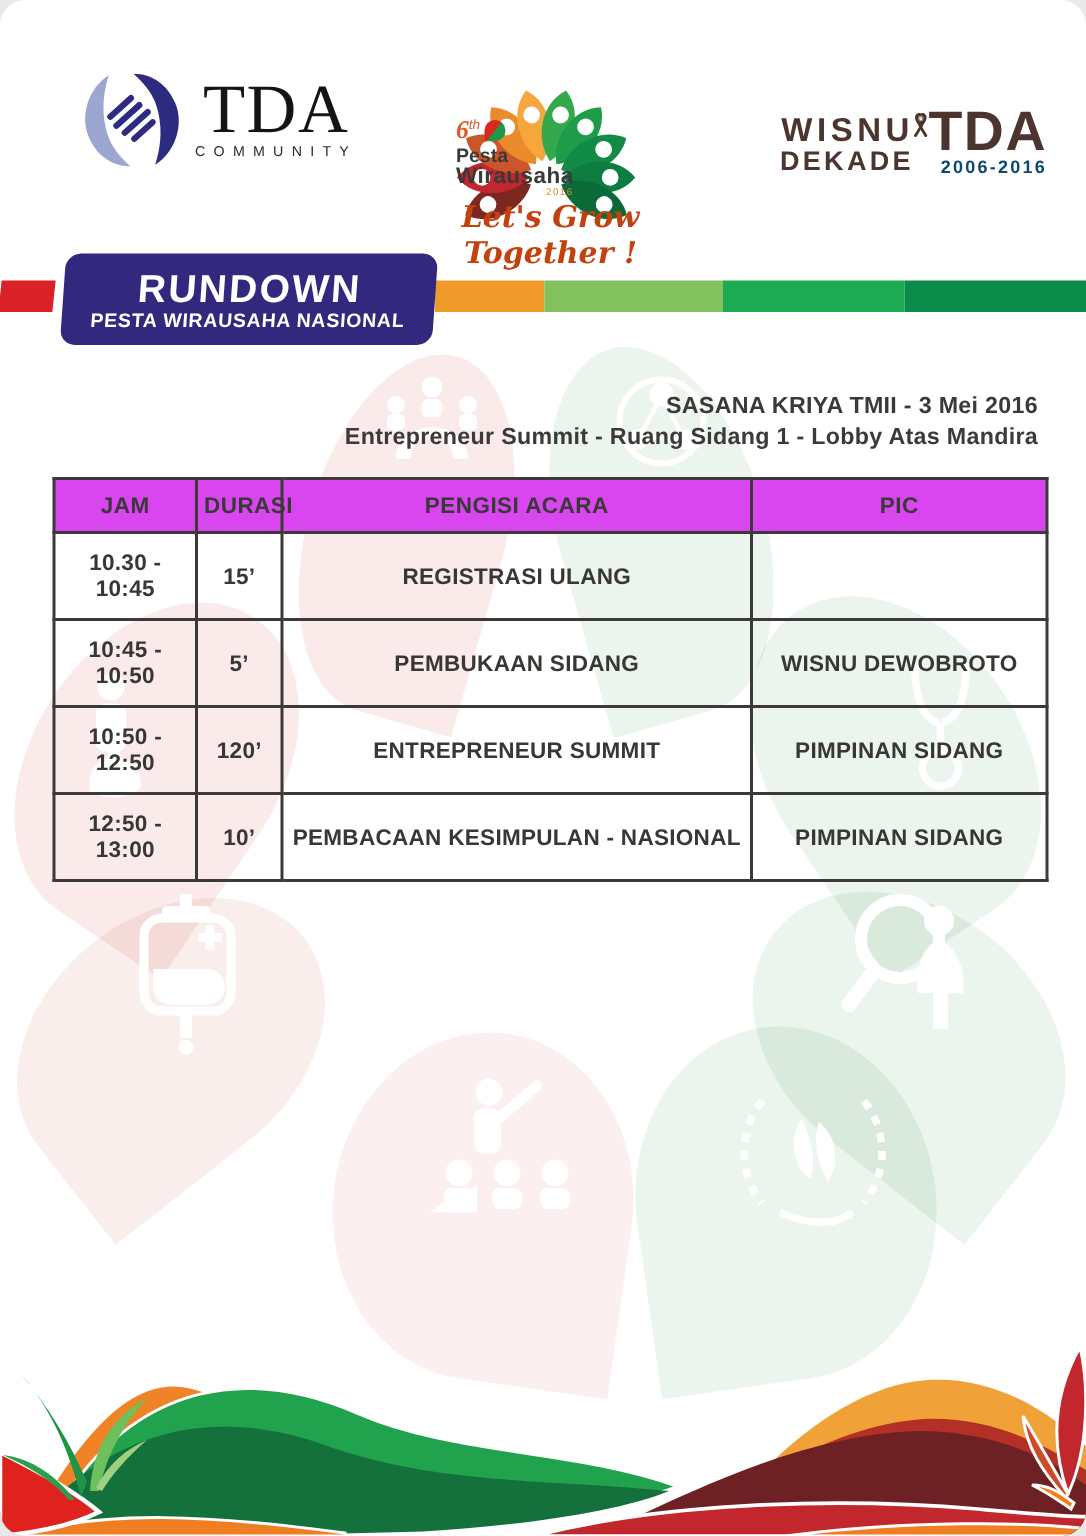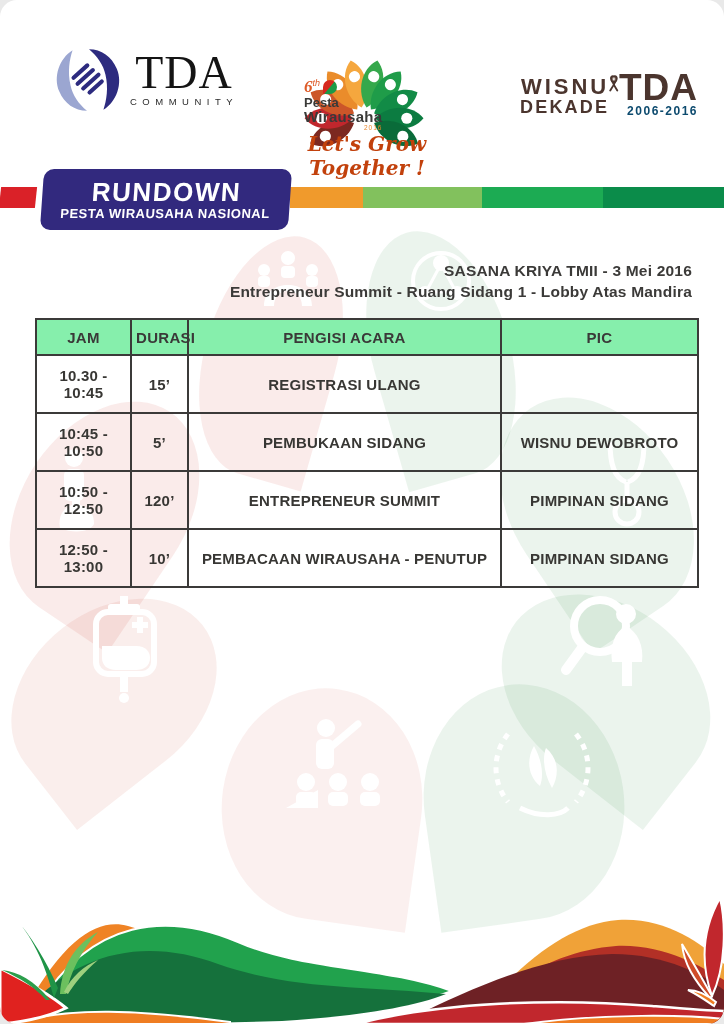--- a/index.html
+++ b/index.html
@@ -56,21 +56,21 @@
   .banner-title{font-size:26px;font-weight:bold;letter-spacing:1.5px;line-height:1.1;}
   .banner-sub{font-size:13px;font-weight:bold;letter-spacing:.5px;}
 
   
   .event-info{position:absolute;right:32px;top:260px;text-align:right;z-index:3;
               font-weight:bold;color:#3b3a38;font-size:15.5px;line-height:21px;letter-spacing:.2px;}
 
   
   table.rundown{position:absolute;left:35px;top:318px;width:662px;z-index:2;
                 border-collapse:collapse;table-layout:fixed;}
-  .rundown th{background:#86efac;height:34px;font-size:15px;font-weight:bold;color:#3a3938;letter-spacing:.3px;}
+  .rundown th{background:#d946ef;height:34px;font-size:15px;font-weight:bold;color:#3a3938;letter-spacing:.3px;}
   .rundown td{height:56px;text-align:center;font-size:15px;font-weight:bold;color:#383734;letter-spacing:.2px;}
   .rundown th,.rundown td{border:2px solid #3b3a39;padding:0 4px;}
 
   
   .waves{position:absolute;left:0;bottom:0;z-index:1;}
 </style>
 </head>
 <body>
 
 <div class="page">
@@ -295,21 +295,21 @@
       </tr>
       <tr>
         <td>10:50 - 12:50</td>
         <td>120’</td>
         <td>ENTREPRENEUR SUMMIT</td>
         <td>PIMPINAN SIDANG</td>
       </tr>
       <tr>
         <td>12:50 - 13:00</td>
         <td>10’</td>
-        <td>PEMBACAAN WIRAUSAHA - PENUTUP</td>
+        <td>PEMBACAAN KESIMPULAN - NASIONAL</td>
         <td>PIMPINAN SIDANG</td>
       </tr>
     </tbody>
   </table>
 
   <svg class="waves" width="724" height="130" viewBox="0 0 724 130">
     <path d="M28 110 C66 44 98 24 128 32 C178 46 214 76 256 106 L200 118 L60 118 Z" fill="#ef8325"></path>
     <path d="M38 112 C92 24 168 18 238 48 C302 76 382 72 452 97 C428 106 402 110 376 112 L70 118 Z" fill="#21a24d" stroke="#fff" stroke-width="2"></path>
     <path d="M24 118 C82 52 152 46 218 70 C292 96 366 92 446 100 C412 114 348 123 282 127 L160 130 L60 130 C44 124 30 121 24 120 Z" fill="#15713c"></path>
     <path d="M10 130 C70 112 140 116 230 128 L230 130 Z" fill="#ef7d22" stroke="#fff" stroke-width="2"></path>

